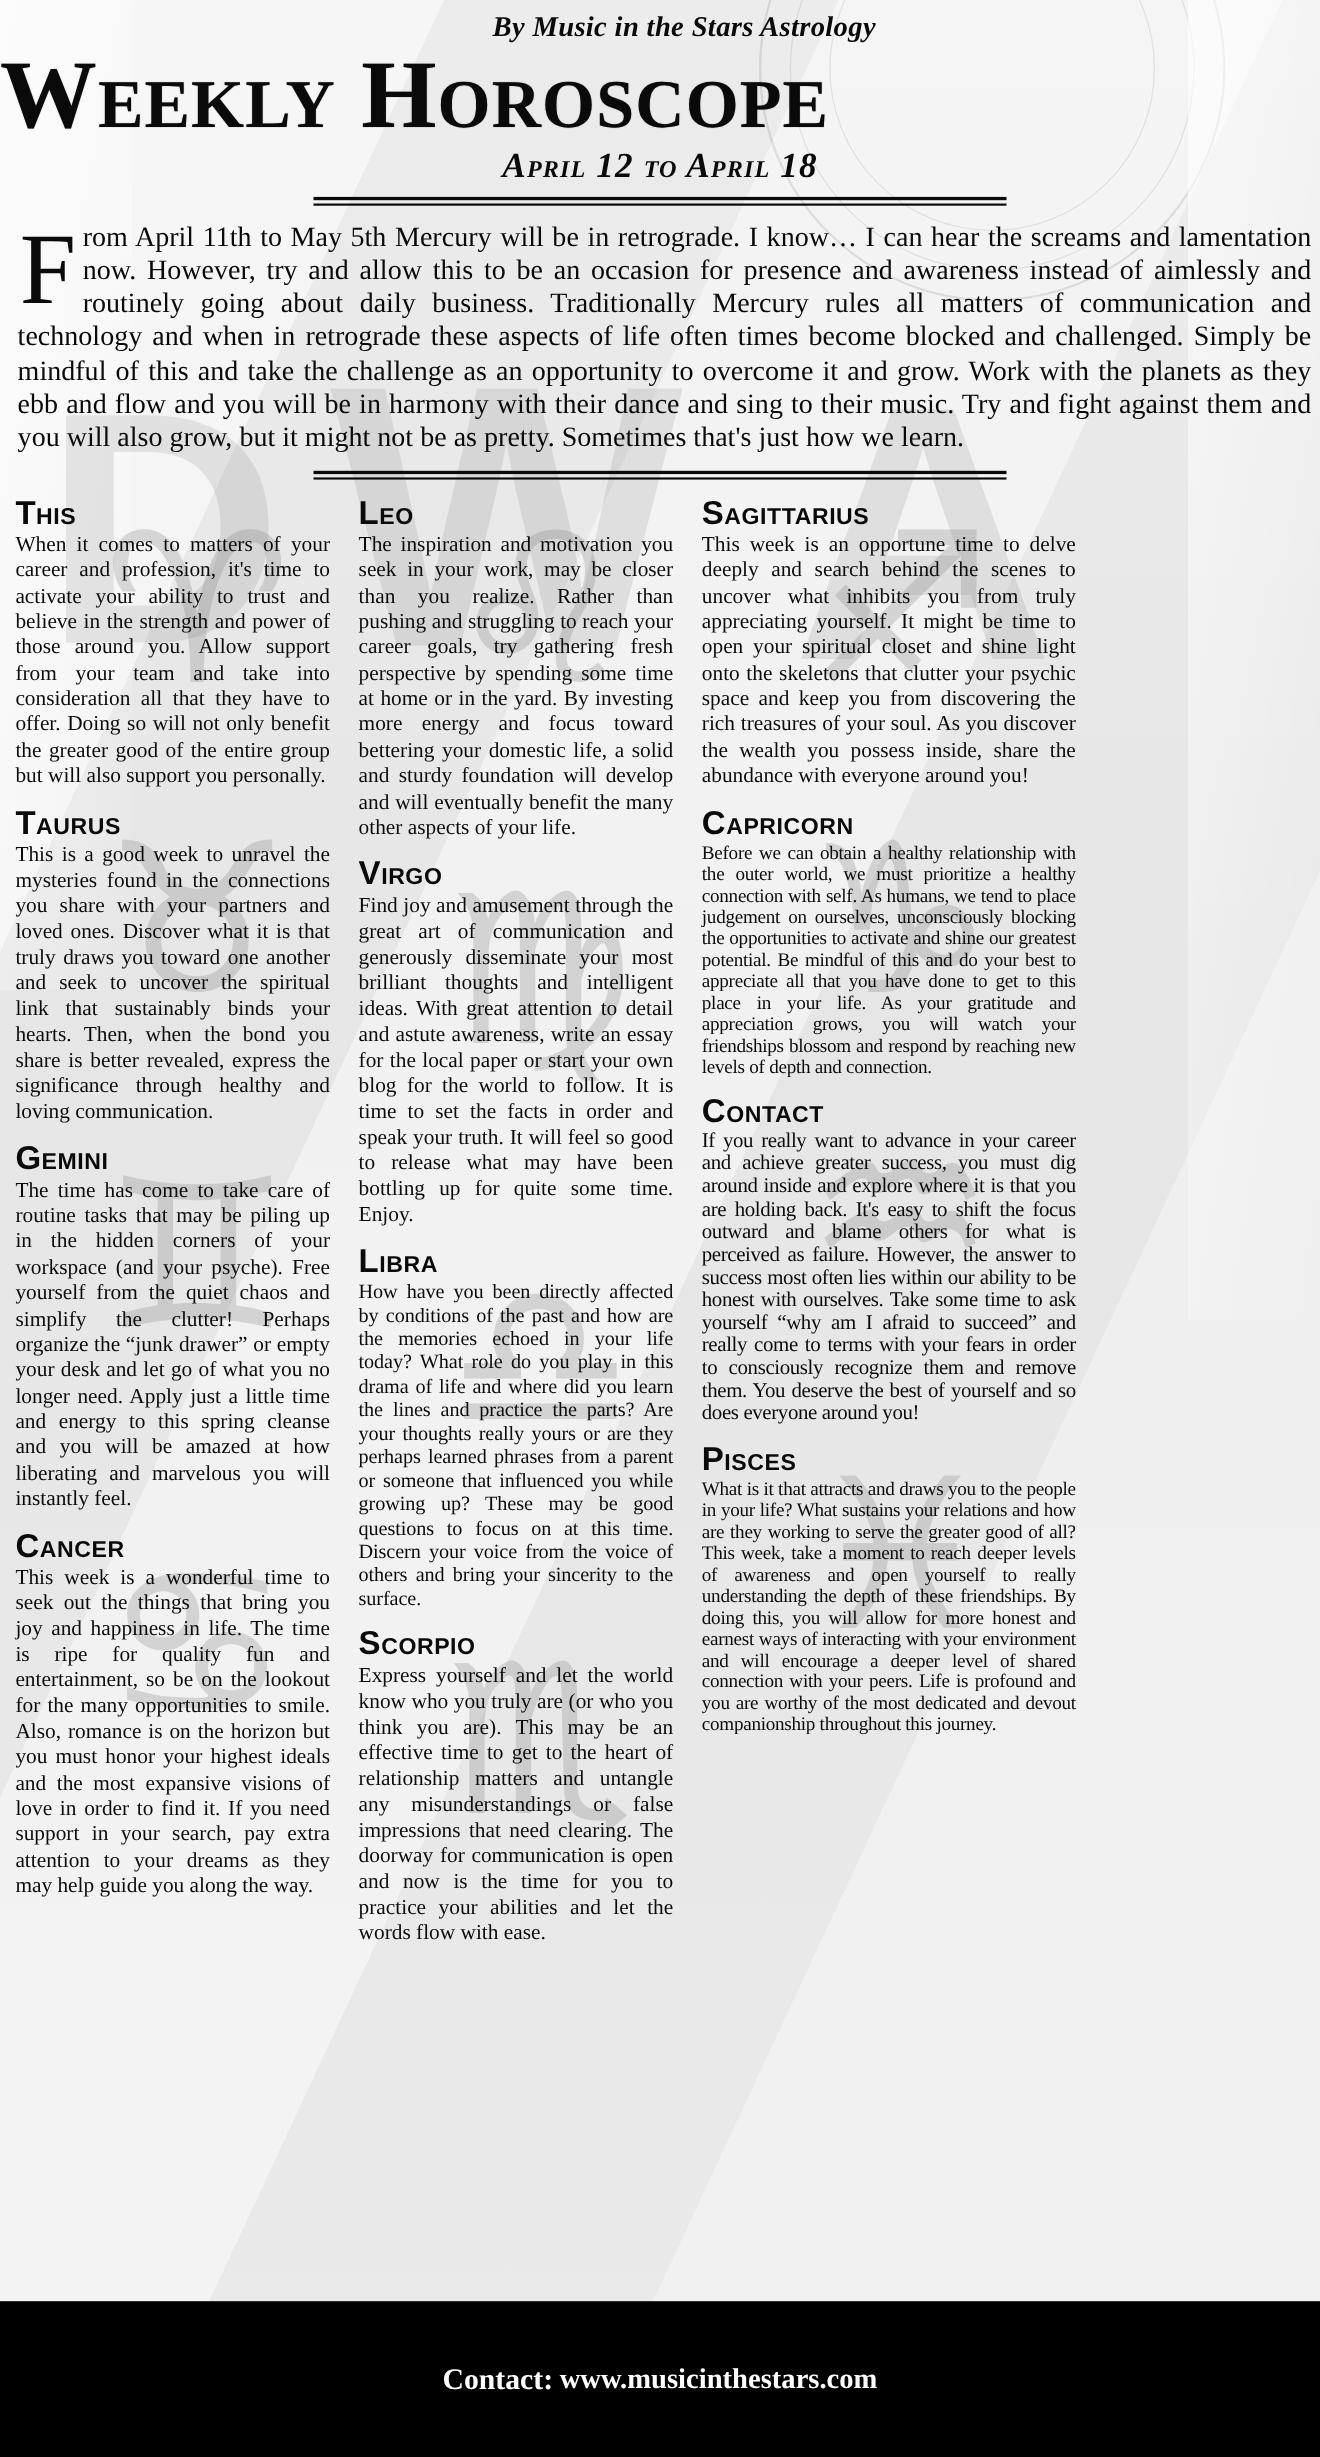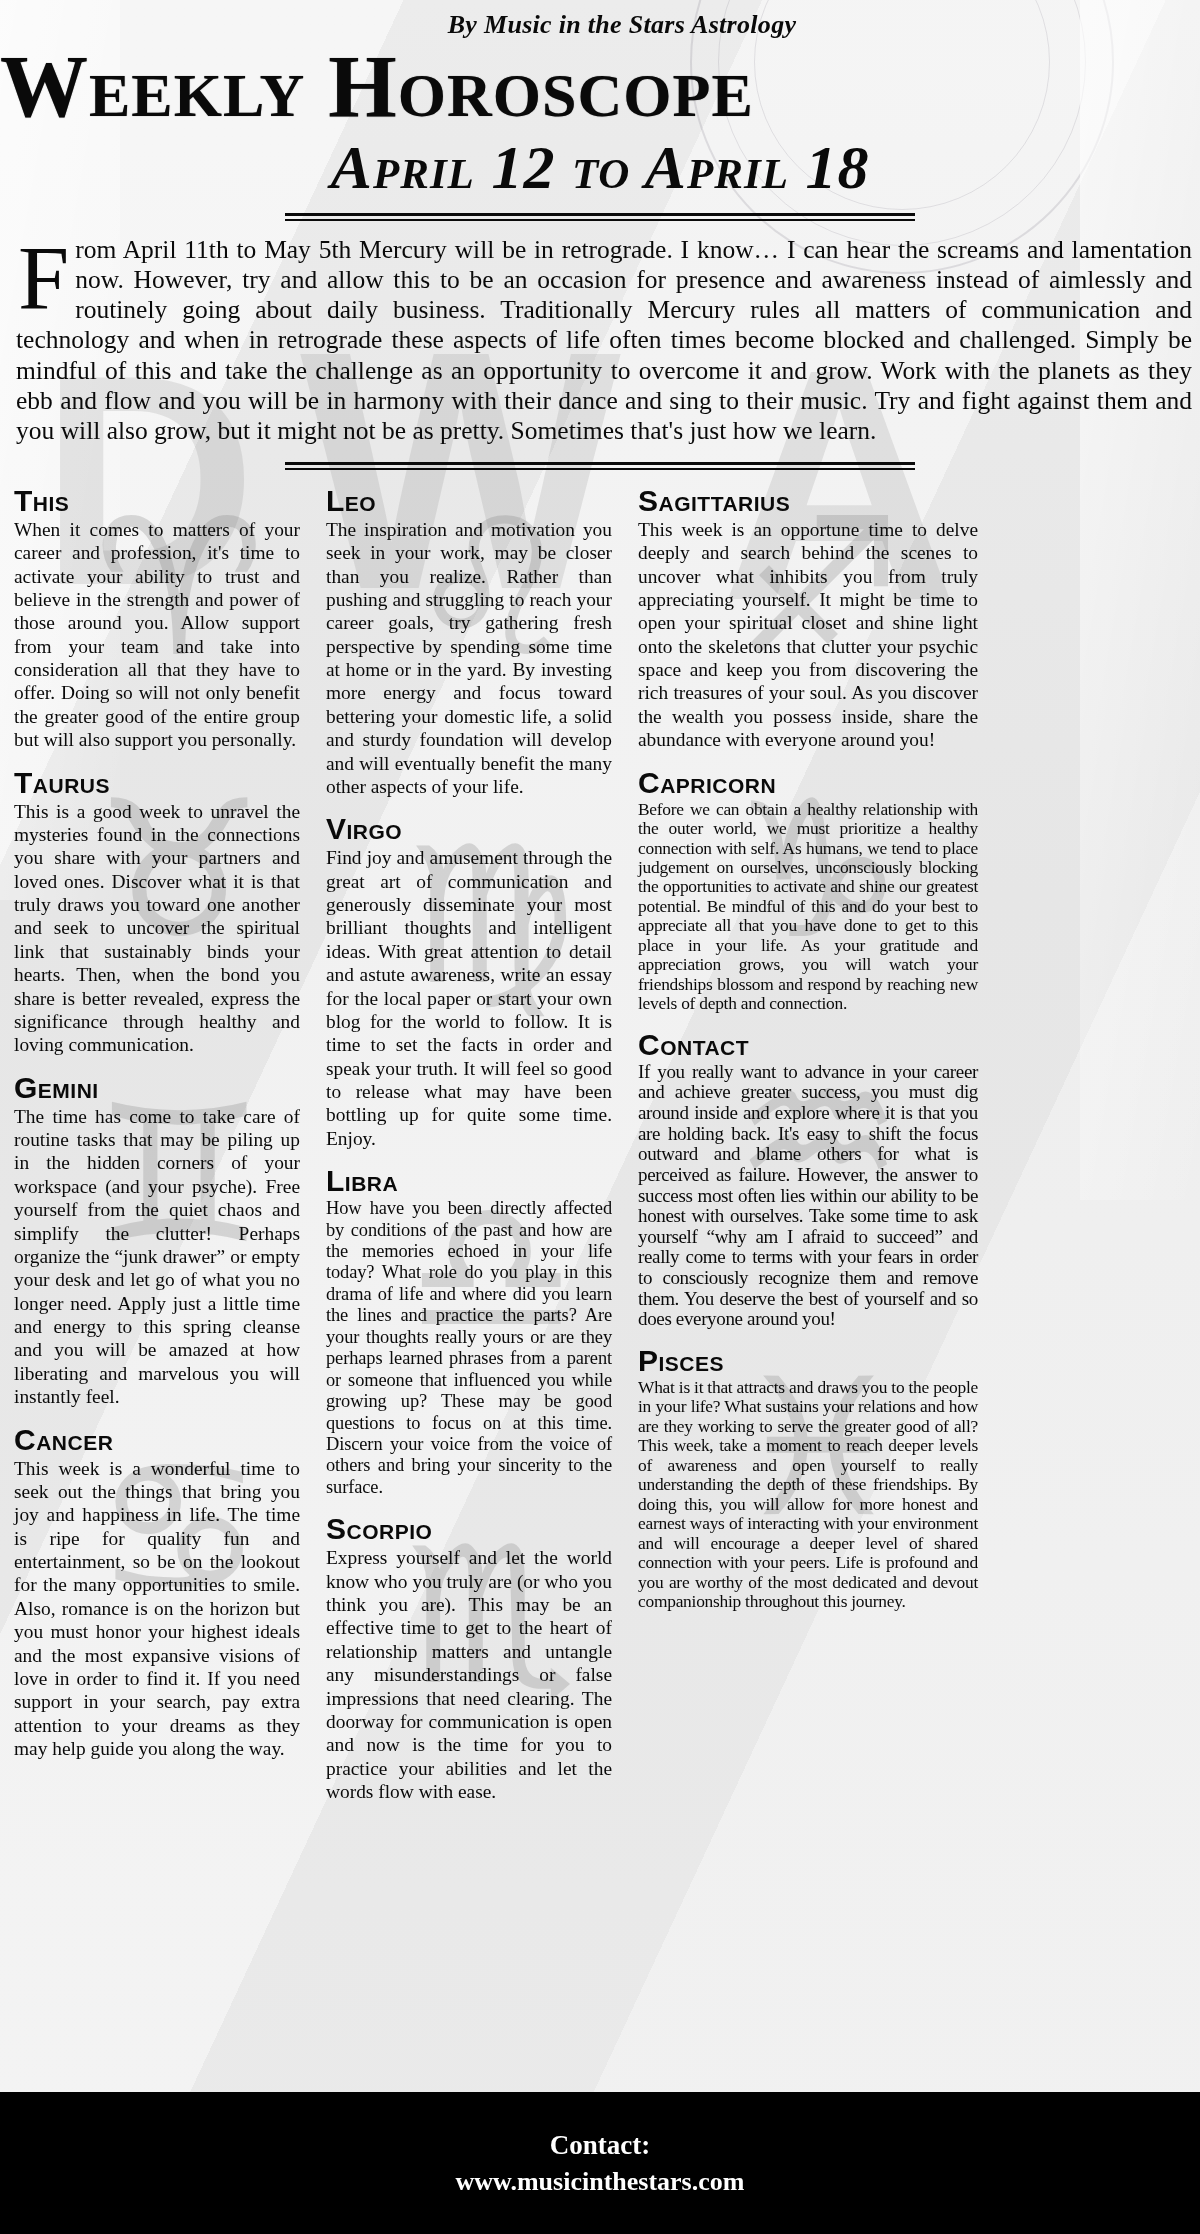--- a/index.html
+++ b/index.html
@@ -61,21 +61,21 @@
     font-weight:700;
     font-variant:small-caps;
     letter-spacing:1px;
     line-height:.98;
     margin-top:4px;
     position:relative;z-index:3;
     text-shadow:0 0 1px rgba(0,0,0,.5);
   }
   .daterange{
     text-align:center;
-    font-size:62px;
+    font-size:32px;
     font-weight:700;
     font-style:italic;
     font-variant:small-caps;
     letter-spacing:1px;
     margin-top:2px;
     position:relative;z-index:3;
   }
   .dbl-rule{
     width:630px;margin:10px auto 0 auto;
     position:relative;z-index:3;
@@ -145,21 +145,21 @@
   
   .d-normal .sign-text{font-size:19.4px;line-height:1.205;}
   .d-tight  .sign-text{font-size:18.4px;line-height:1.165;letter-spacing:-.1px;}
   .d-tighter .sign-text{font-size:17.4px;line-height:1.12;letter-spacing:-.25px;}
   .d-tightest .sign-text{font-size:19px;line-height:1.085;letter-spacing:-.35px;}
   
   .footer{
     position:absolute;left:0;bottom:0;width:1200px;height:142px;
     background:#000;color:#fff;
     z-index:5;
-    display:flex;flex-direction:column;align-items:center;justify-content:center;
+    display:flex;align-items:center;justify-content:center;
     gap:6px;
   }
   .footer .f-contact{font-size:27px;font-weight:700;}
   .footer .f-line{font-size:27px;}
   .footer .f-line b{font-weight:700;}
   .footer .f-web{font-size:26px;font-weight:700;}
 </style>
 </head>
 <body>
 

